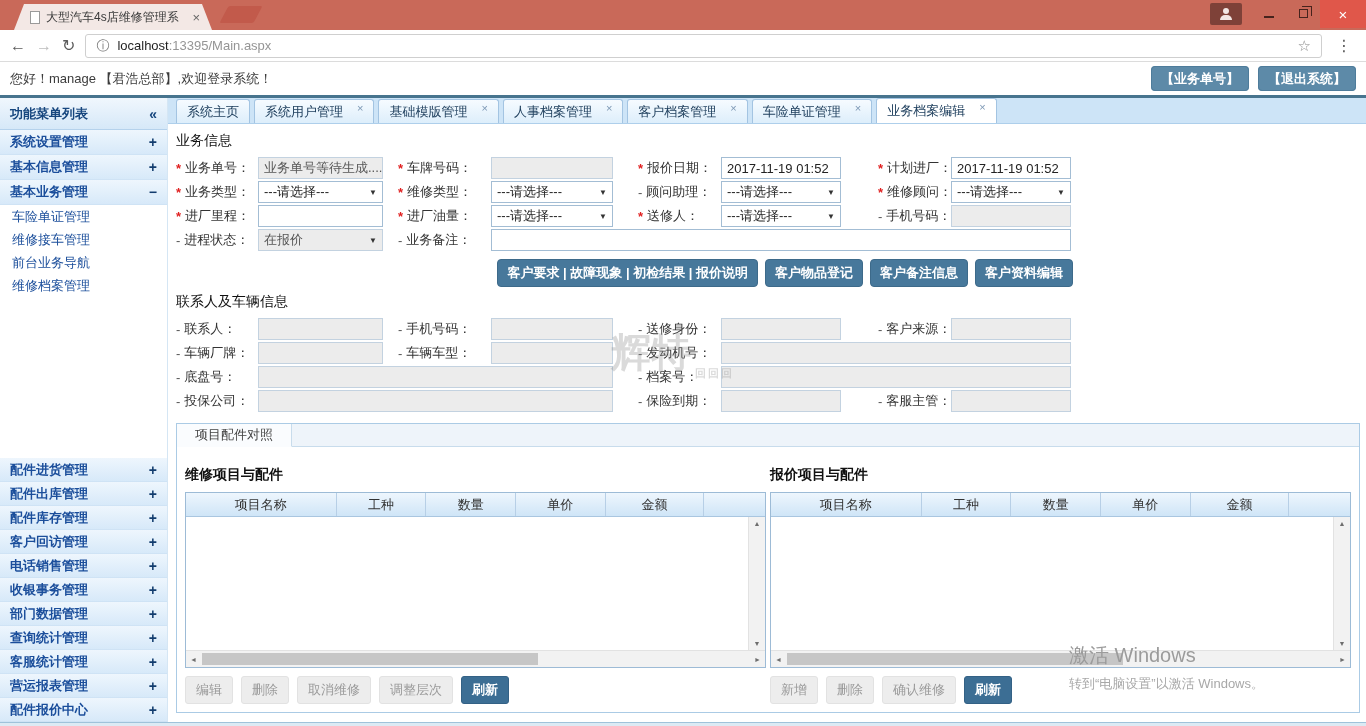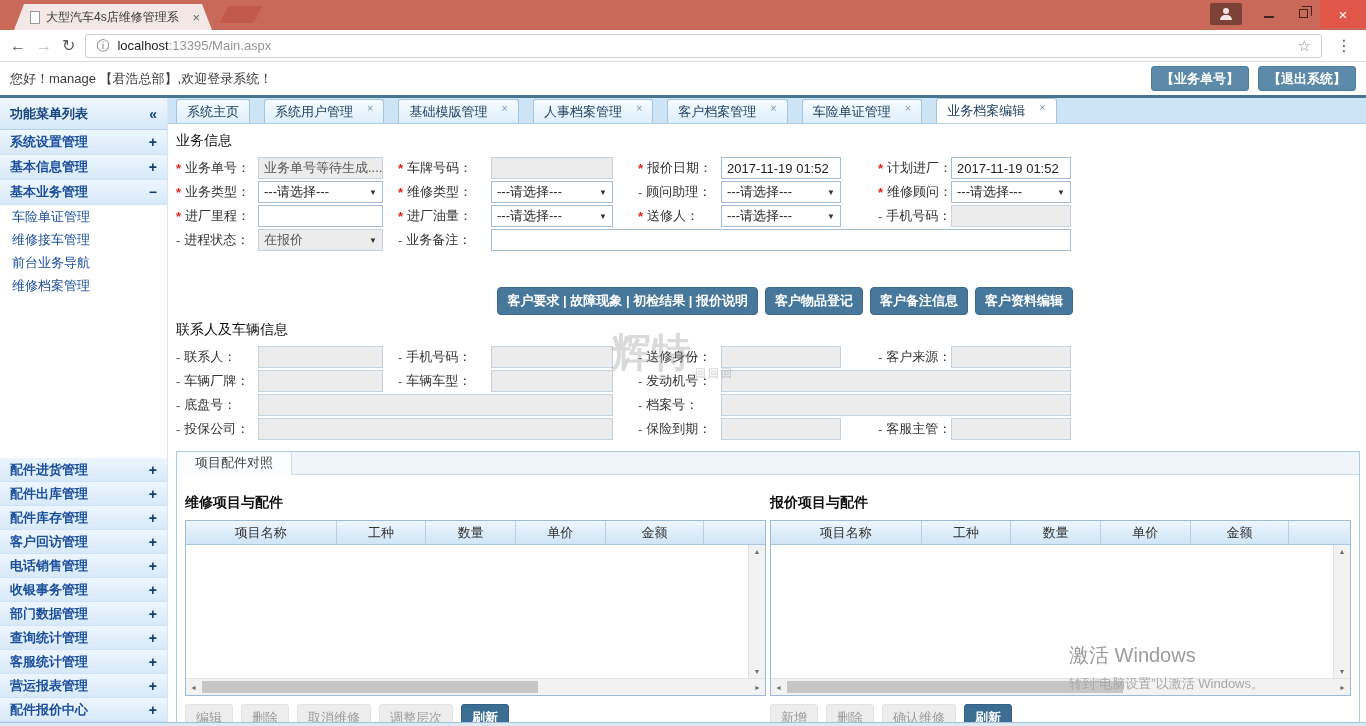--- a/index.html
+++ b/index.html
@@ -62,21 +62,21 @@
     border-bottom:1px solid #cfe3f5; display:flex; align-items:center; padding:0 10px;
     font-size:13px; font-weight:bold; color:#1b4e9b; }
   .side-group.sm { height:24px; }
   .side-group .tgl { margin-left:auto; font-size:14px; color:#123c6e; font-weight:bold; }
   .side-sub { height:23px; flex:none; display:flex; align-items:center; padding:0 12px;
     font-size:13px; color:#1b4e9b; background:#fff; }
   .side-spacer { flex:1; }
 
   .content { flex:1; display:flex; flex-direction:column; min-width:0; }
   .tabstrip { height:26px; flex:none; background:#cde4f7; border-bottom:1px solid #aecfeb;
-    display:flex; align-items:flex-end; padding-left:8px; gap:14px; }
+    display:flex; align-items:flex-end; padding-left:8px; gap:4px; }
   .ttab { height:24px; display:flex; align-items:center; padding:0 10px;
     background:linear-gradient(#f6fbff,#ddeefb); border:1px solid #a3c4e2; border-bottom:none;
     border-radius:3px 3px 0 0; font-size:13px; color:#21415f; white-space:nowrap; }
   .ttab.active { background:#fff; height:25px; }
   .ttab .tclose { margin-left:14px; font-size:11px; color:#7c97b4; position:relative; top:-4px; }
 
   .content-body { flex:1; background:#fff; padding:6px 0 0 8px; position:relative; overflow:hidden; }
   .sec-title { font-size:14px; font-weight:normal; color:#111; margin:2px 0 6px; }
 
   .fgrid { display:grid; width:897px;
@@ -86,21 +86,21 @@
   .fmark-req { color:#e02020; font-weight:bold; margin-right:4px; font-size:13px; }
   .fmark-opt { color:#555; margin-right:4px; font-size:13px; }
   .inp { height:22px; border:1px solid #a3bdd4; background:#fff; font-size:13px; color:#222;
     display:flex; align-items:center; padding:0 5px; overflow:hidden; white-space:nowrap; }
   .inp.ro { background:#ececec; border-color:#c3d2e0; color:#555; }
   .inp.sel { justify-content:space-between; }
   .inp.sel .arrow { font-size:8px; color:#333; margin-left:4px; }
 
   .action-row { width:897px; display:flex; justify-content:flex-end; gap:7px; margin:7px 0 6px; }
   .act-btn { background:#47789b; border:1px solid #3d6a8a; color:#fff; font-weight:bold;
-    font-size:13px; padding:4px 9px; border-radius:4px; white-space:nowrap;margin-top:28px; }
+    font-size:13px; padding:4px 9px; border-radius:4px; white-space:nowrap; }
 
   .panel { width:1184px; border:1px solid #abcbe5; margin-top:10px; background:#fff; }
   .panel-tabs { height:23px; background:#eef4fa; border-bottom:1px solid #c8dcec; display:flex;text-align:center; }
   .panel-tab { height:23px; display:flex; align-items:center; padding:0 18px;
     background:#fafcfe; border-right:1px solid #c8dcec; border-bottom:1px solid #fafcfe;
     font-size:13px; color:#444; margin-bottom:-1px; }
   .panel-body { display:flex; padding:17px 8px 8px; gap:4px; }
   .thalf { flex:1; min-width:0; }
   .tbl-title { font-size:14px; font-weight:bold; color:#111; margin:2px 0 8px; }
   .tbl { border:1px solid #9dbbd6; height:176px; display:flex; flex-direction:column; }

